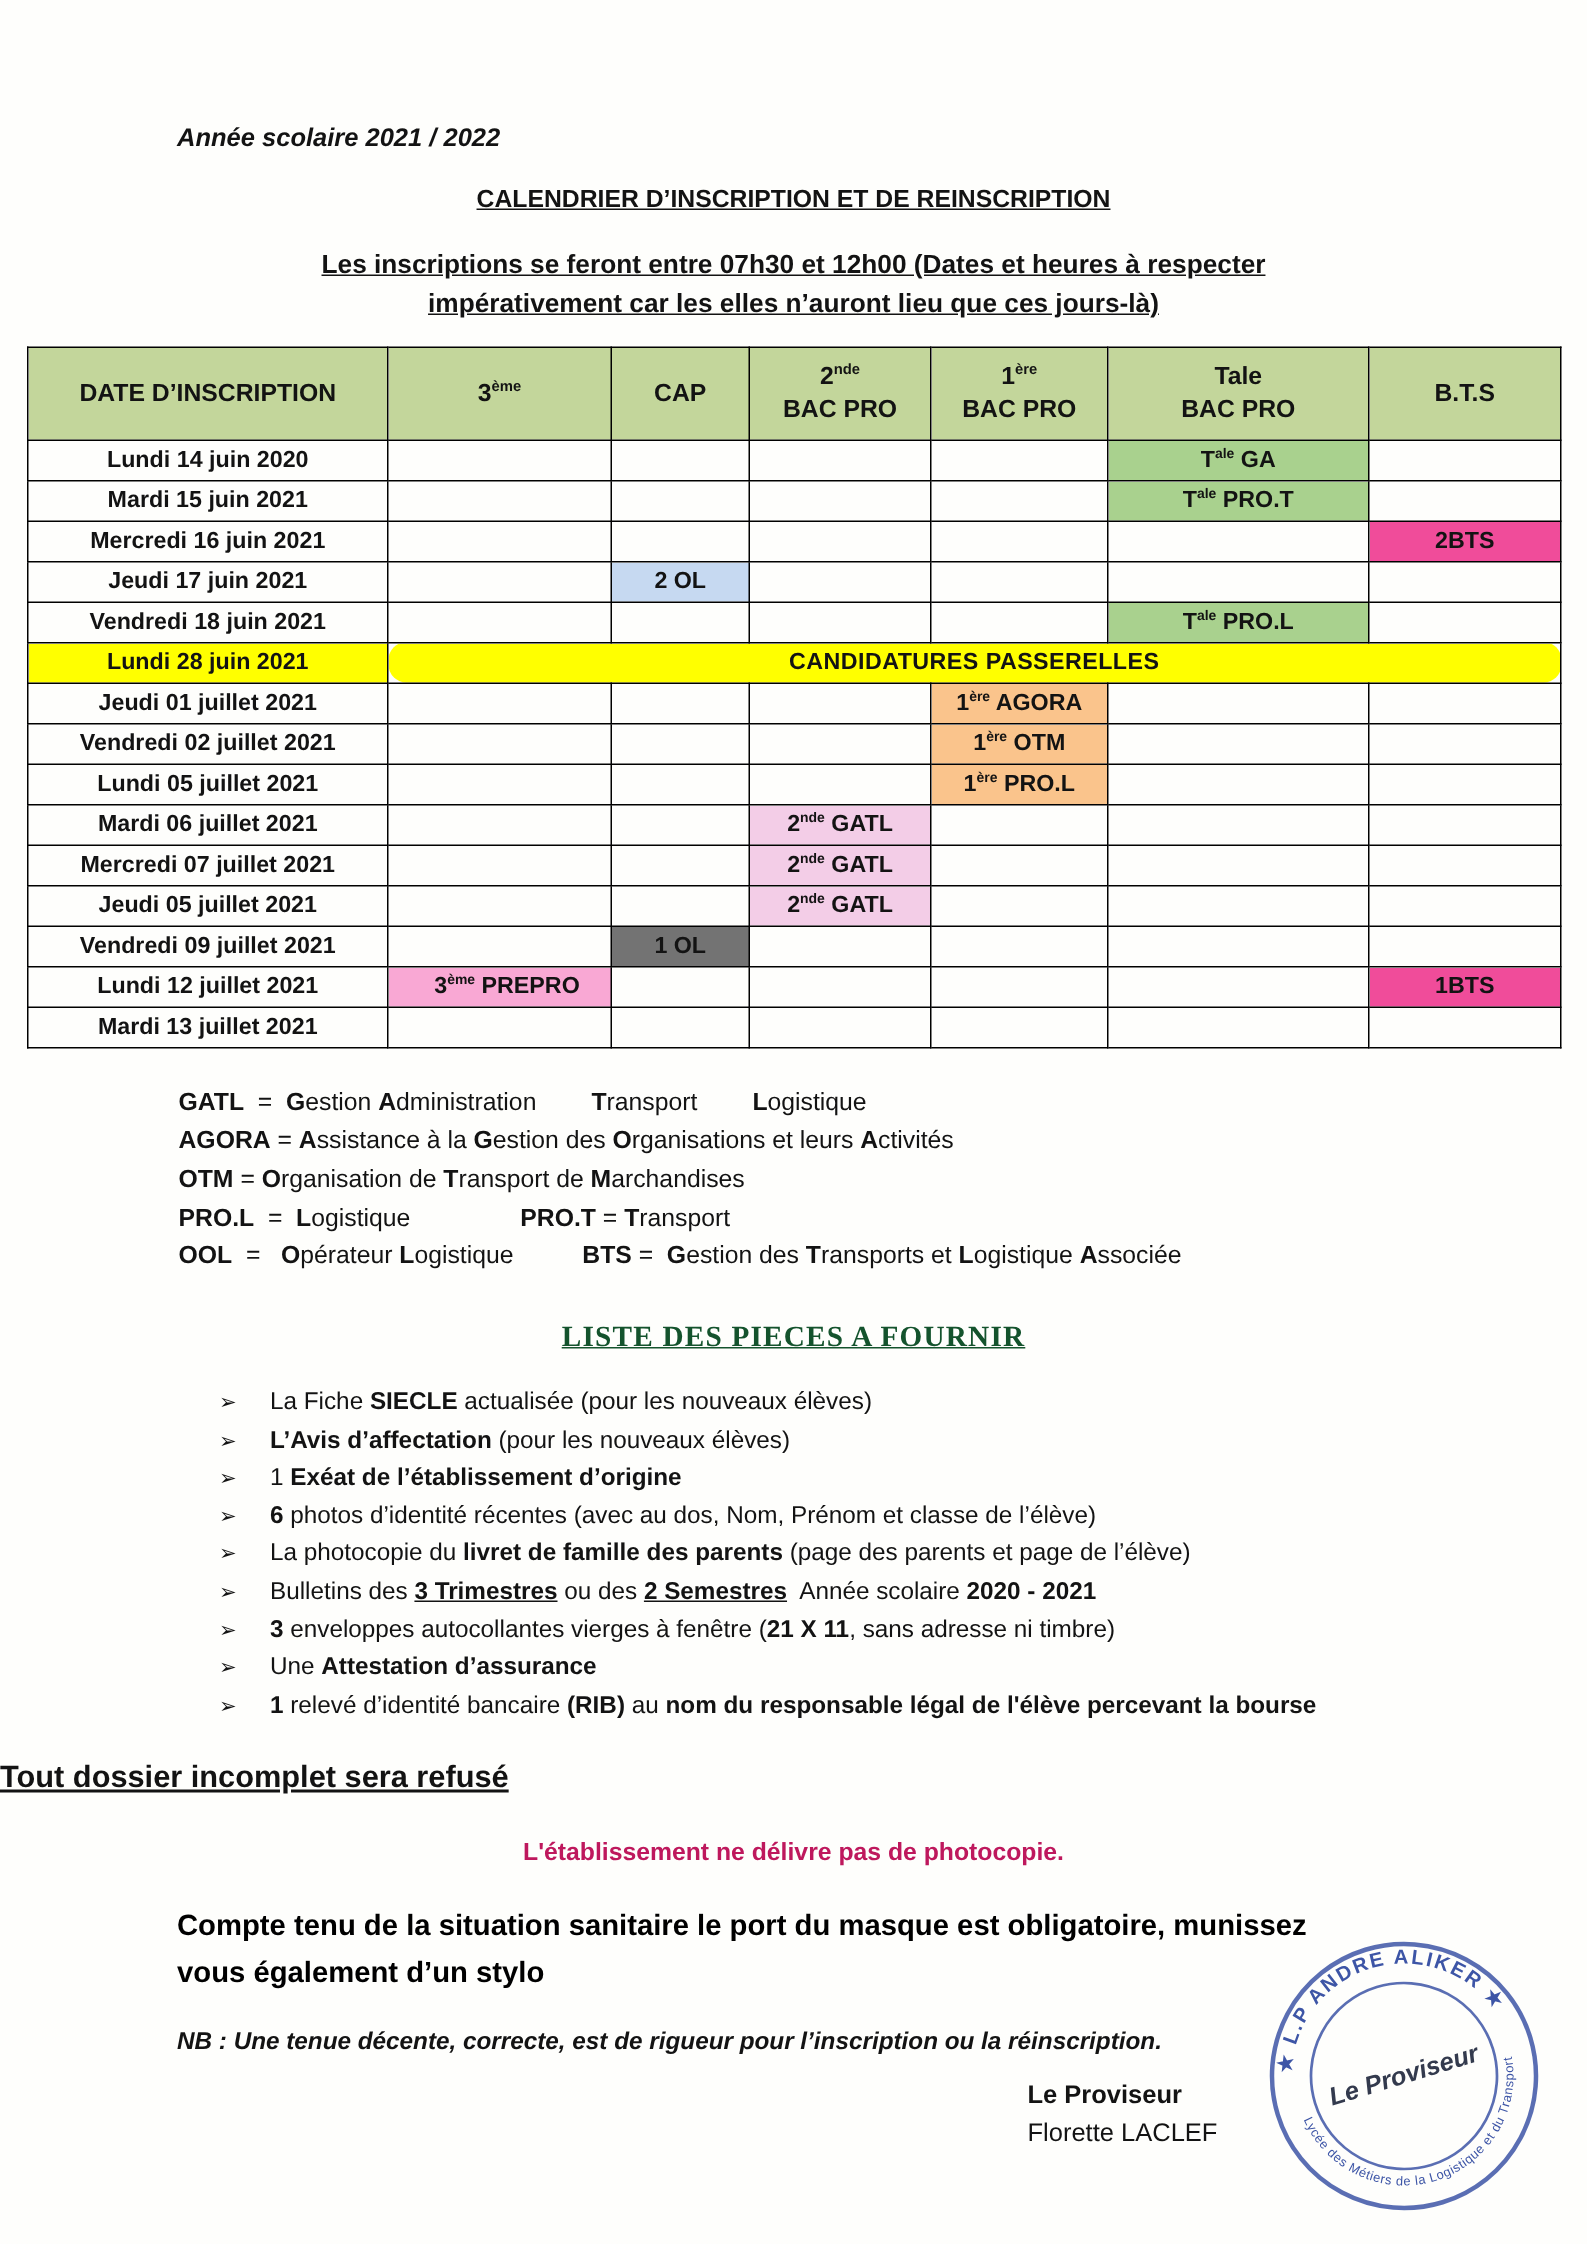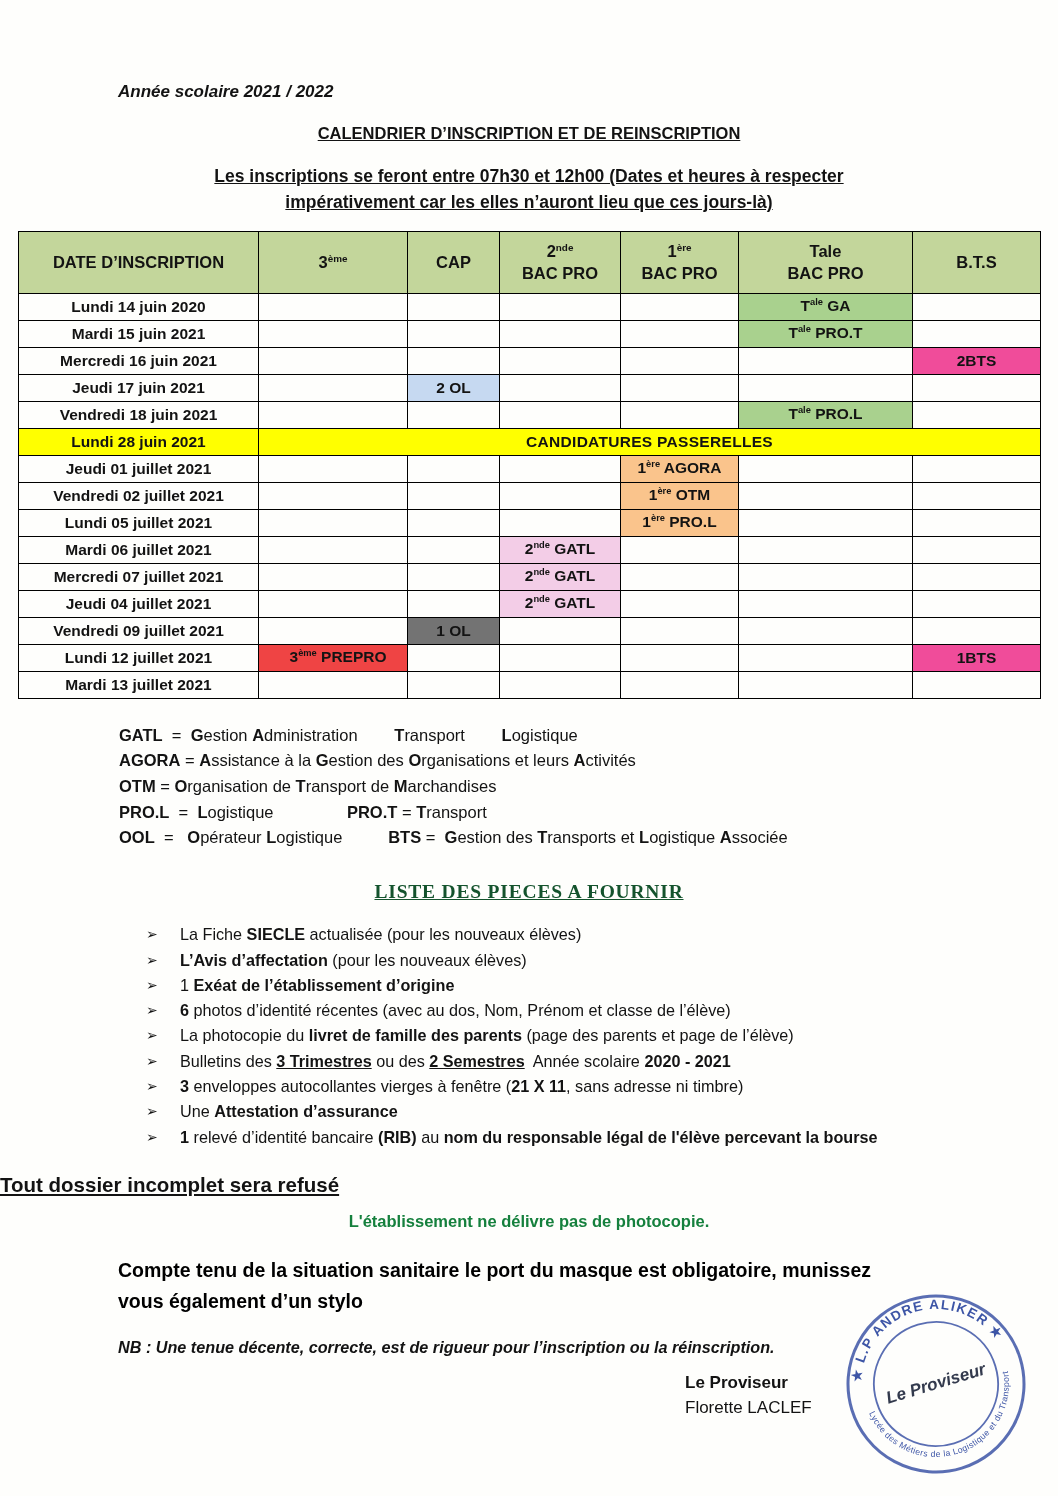--- a/index.html
+++ b/index.html
@@ -17,21 +17,21 @@
   .cal-table sup{font-size:0.6em}
   .span-cell{font-size:17px;letter-spacing:0.3px}
   .legend{margin:24px 0 0 119px;font-size:16.5px;line-height:1.56}
   .pieces-title-wrap{text-align:center;margin-top:30px}
   .pieces-title{font-family:"Liberation Serif",serif;font-size:19.5px;font-weight:bold;color:#14532d;text-decoration:underline;letter-spacing:0.8px}
   .pieces{list-style:none;margin:20px 0 0 146px;width:782px;font-size:16.2px;line-height:1.44}
   .pieces li{position:relative;padding-left:34px;margin-bottom:2px}
   .pieces .arrow{position:absolute;left:0;top:1px;font-size:14px}
   .refuse{text-align:left;margin-top:24px;font-size:20.5px;font-weight:bold}
   .refuse .u{text-decoration:underline}
-  .photocopy{text-align:center;margin-top:15px;color:#15803d;font-weight:bold;font-size:16.5px}
+  .photocopy{text-align:center;margin-top:29px;color:#be185d;font-weight:bold;font-size:16.5px}
   .mask{margin:24px 0 0 118px;width:790px;color:#000000;font-weight:bold;font-size:19.5px;line-height:1.58}
   .nb{margin:21px 0 0 118px;font-weight:bold;font-style:italic;font-size:16.2px}
   .signature{margin:13px 0 0 685px;font-size:17px;line-height:1.5}
   .signature .role{font-weight:bold}
   .stamp{position:absolute;left:840px;top:1288px;width:192px;height:192px}
 </style>
 </head>
 <body>
 
 <div class="page">
@@ -111,21 +111,21 @@
           <td>Vendredi 18 juin 2021</td>
           <td></td>
           <td></td>
           <td></td>
           <td></td>
           <td style="background: rgb(169, 209, 142);">T<sup>ale</sup> PRO.L</td>
           <td></td>
         </tr>
         <tr>
           <td style="background: rgb(255, 255, 0);">Lundi 28 juin 2021</td>
-          <td colspan="6" class="span-cell" style="background: rgb(255, 255, 0);">CANDIDATURES PASSERELLES</td>
+          <td colspan="6" class="span-cell" style="background: rgb(255, 255, 0); border-radius: 12px;">CANDIDATURES PASSERELLES</td>
         </tr>
         <tr>
           <td>Jeudi 01 juillet 2021</td>
           <td></td>
           <td></td>
           <td></td>
           <td style="background: rgb(250, 196, 140);">1<sup>ère</sup> AGORA</td>
           <td></td>
           <td></td>
         </tr>
@@ -159,40 +159,40 @@
         <tr>
           <td>Mercredi 07 juillet 2021</td>
           <td></td>
           <td></td>
           <td style="background: rgb(243, 205, 231);">2<sup>nde</sup> GATL</td>
           <td></td>
           <td></td>
           <td></td>
         </tr>
         <tr>
-          <td>Jeudi 04 juillet 2021</td>
+          <td>Jeudi 05 juillet 2021</td>
           <td></td>
           <td></td>
           <td style="background: rgb(243, 205, 231);">2<sup>nde</sup> GATL</td>
           <td></td>
           <td></td>
           <td></td>
         </tr>
         <tr>
           <td>Vendredi 09 juillet 2021</td>
           <td></td>
           <td style="background: #737373;">1 OL</td>
           <td></td>
           <td></td>
           <td></td>
           <td></td>
         </tr>
         <tr>
           <td>Lundi 12 juillet 2021</td>
-          <td style="background: #ef4444; padding-left: 12px;">3<sup>ème</sup> PREPRO</td>
+          <td style="background: #f9a8d4; padding-left: 12px;">3<sup>ème</sup> PREPRO</td>
           <td></td>
           <td></td>
           <td></td>
           <td></td>
           <td style="background: rgb(240, 76, 154);">1BTS</td>
         </tr>
         <tr>
           <td>Mardi 13 juillet 2021</td>
           <td></td>
           <td></td>

